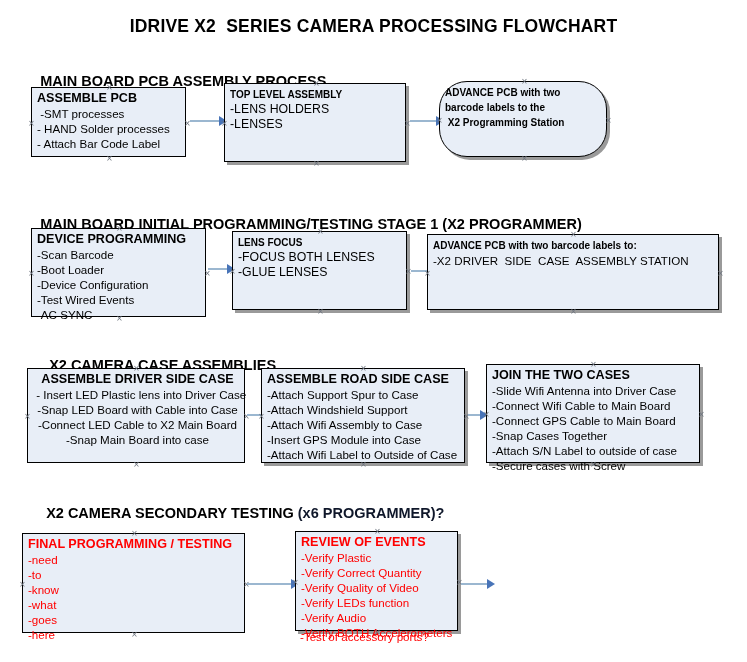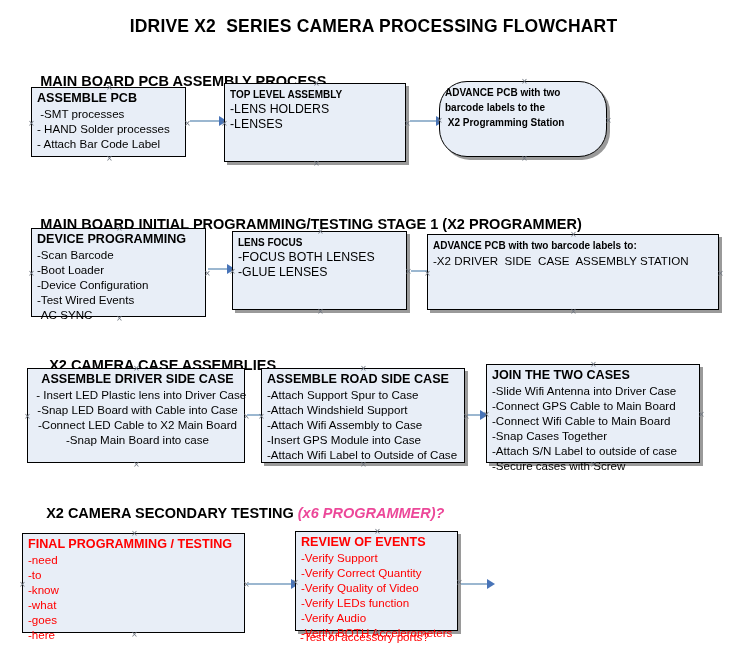--- a/index.html
+++ b/index.html
@@ -32,22 +32,21 @@
     white-space: pre;
   }
   .section-title {
     position: absolute;
     font-size: 14.5px;
     font-weight: bold;
     color: #000000;
     white-space: pre;
   }
   .section-title .accent {
-    color: #ec4899;
-    font-style: italic;
+    color: #0f172a;
   }
 
   
   .nodebox {
     position: absolute;
     box-sizing: border-box;
     background: #e8eef7;
     border: 1px solid #000000;
     overflow: visible;
   }
@@ -255,22 +254,22 @@
     <div class="handle" style="left:200px; top:43px;"></div>
   </div>
 
   <div class="connector" style="left:468px; top:414px; width:15px;"></div>
   <div class="arrowhead" style="left:480px; top:410px;"></div>
 
   <div class="nodebox shadowed" style="left:486px; top:364px; width:214px; height:99px;padding-left:20px;">
     <div class="inner">
       <div class="box-title">JOIN THE TWO CASES</div>
       <div class="box-line">-Slide Wifi Antenna into Driver Case</div>
+      <div class="box-line">-Connect Wifi Cable to Main Board</div>
       <div class="box-line">-Connect GPS Cable to Main Board</div>
-      <div class="box-line">-Connect Wifi Cable to Main Board</div>
       <div class="box-line">-Snap Cases Together</div>
       <div class="box-line">-Attach S/N Label to outside of case</div>
       <div class="box-line">-Secure cases with Screw</div>
     </div>
     <div class="handle" style="left:102px; top:-5px;"></div>
     <div class="handle" style="left:102px; top:95px;"></div>
     <div class="handle" style="left:-5px; top:45px;"></div>
     <div class="handle" style="left:210px; top:45px;"></div>
   </div>
 
@@ -293,21 +292,21 @@
     <div class="handle" style="left:-5px; top:46px;"></div>
     <div class="handle" style="left:219px; top:46px;"></div>
   </div>
 
   <div class="connector" style="left:247px; top:583px; width:48px;"></div>
   <div class="arrowhead" style="left:291px; top:579px;"></div>
 
   <div class="nodebox shadowed" style="left:295px; top:531px; width:163px; height:100px;">
     <div class="inner">
       <div class="box-title red">REVIEW OF EVENTS</div>
-      <div class="box-line red">-Verify Support</div>
+      <div class="box-line red">-Verify Plastic</div>
       <div class="box-line red">-Verify Correct Quantity</div>
       <div class="box-line red">-Verify Quality of Video</div>
       <div class="box-line red">-Verify LEDs function</div>
       <div class="box-line red">-Verify Audio</div>
       <div class="box-line red">-Verify BOTH Accelerometers</div>
     </div>
     <div class="handle" style="left:77px; top:-5px;"></div>
     <div class="handle" style="left:77px; top:96px;"></div>
     <div class="handle" style="left:-5px; top:46px;"></div>
     <div class="handle" style="left:159px; top:46px;"></div>

